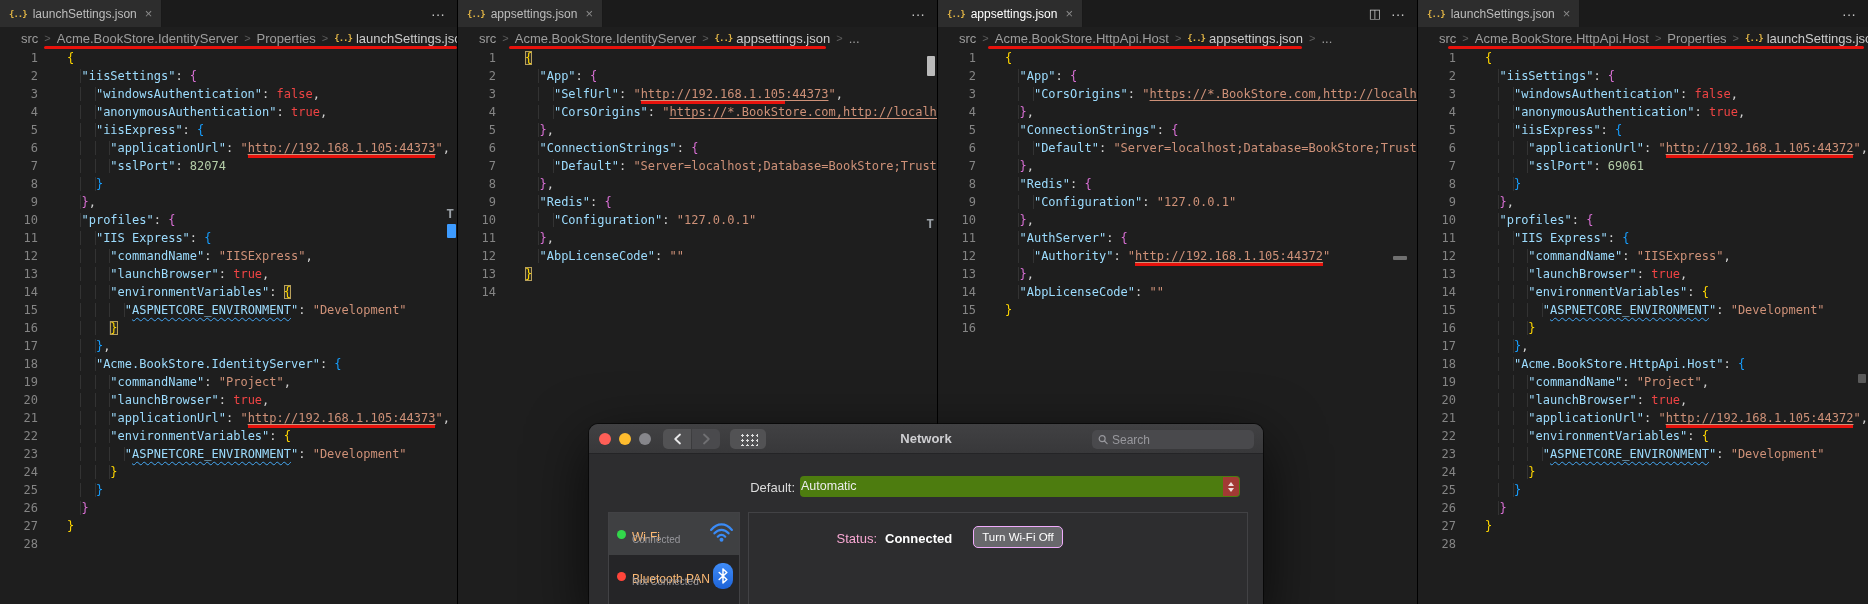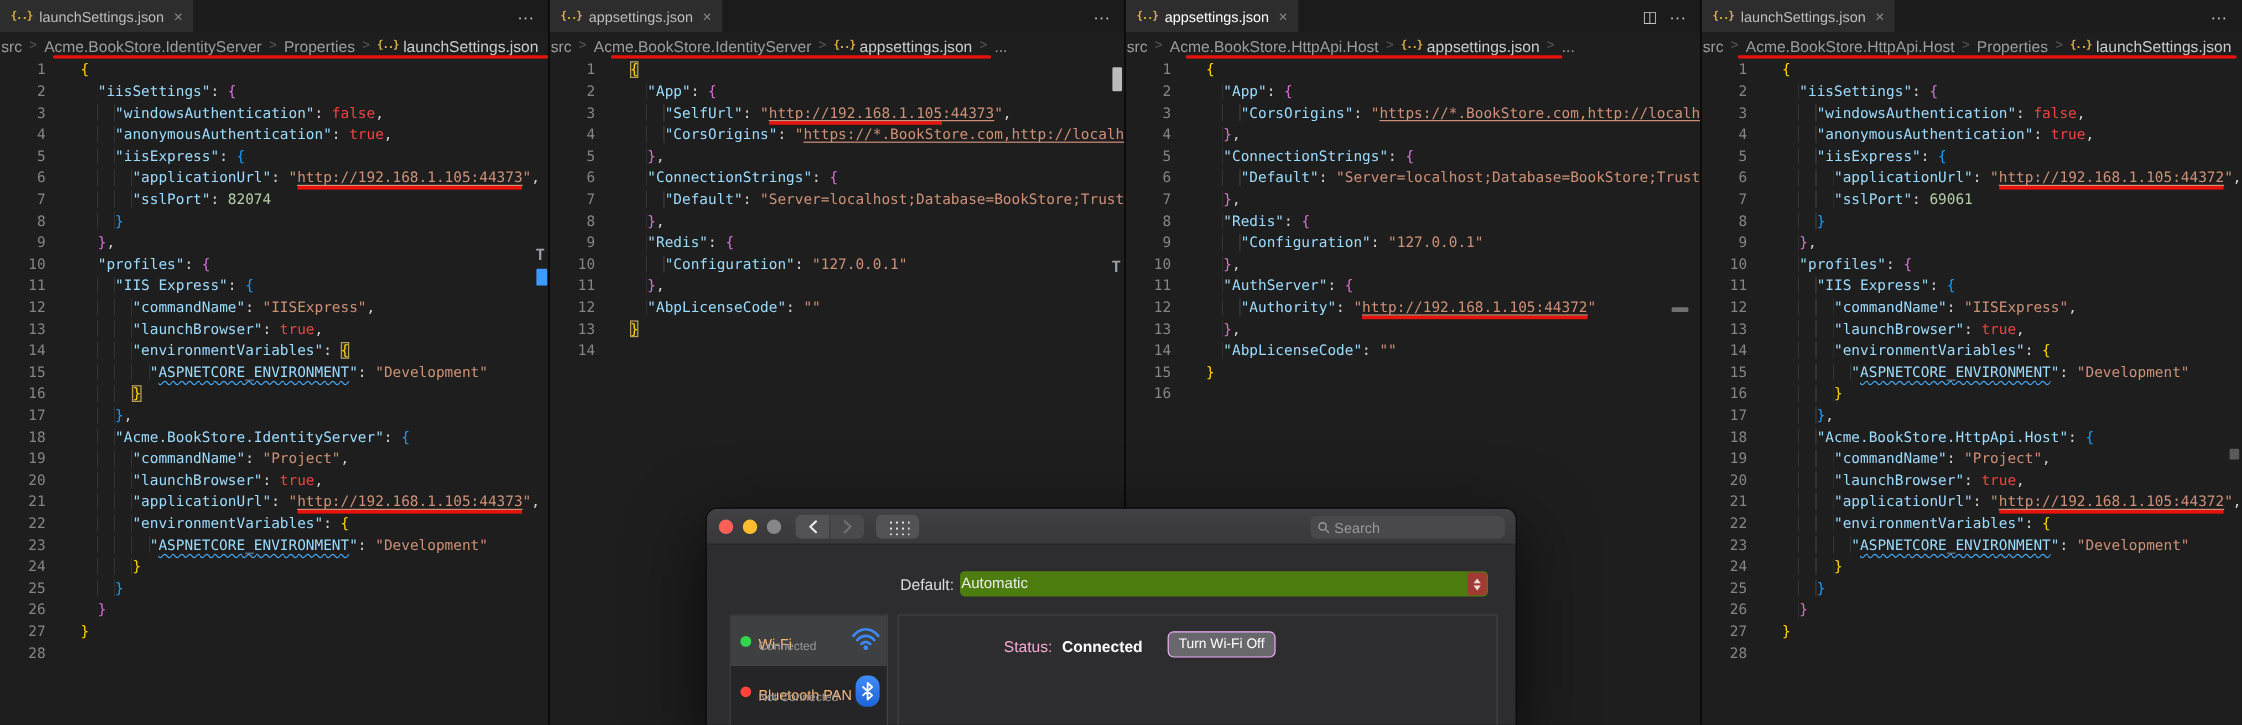--- a/index.html
+++ b/index.html
@@ -18,21 +18,21 @@
   .tab-label { font-size:12px; color:#bdbdbd; white-space:nowrap; }
   .tab.focused .tab-label { color:#ffffff; }
   .json-icon { color:#dfb345; font-family:"DejaVu Sans Mono", monospace; font-size:9px;
                font-weight:bold; letter-spacing:-1px; }
   .tab-close { color:#8a8a8a; font-size:13px; margin-left:2px; line-height:1; }
   .tab-actions { margin-left:auto; display:flex; align-items:center; gap:10px; padding-right:12px; }
   .act-icon { color:#c5c5c5; font-size:14px; line-height:1; cursor:pointer; }
   .act-split { font-size:13px; }
 
   .crumbs { position:absolute; left:0; right:0; top:27px; height:22px; background:#1e1e1e;
-            display:flex; align-items:center; padding-left:1px; font-size:13px; color:#9d9d9d;
+            display:flex; align-items:center; padding-left:21px; font-size:13px; color:#9d9d9d;
             white-space:nowrap; overflow:hidden; }
   .crumb { cursor:pointer; }
   .crumb.file { color:#cccccc; display:flex; align-items:center; gap:4px; }
   .crumb-sep { color:#5f5f5f; margin:0 6px; font-size:11px; }
   .crumb-underline { position:absolute; bottom:0px; height:3px; background:#e8120c; border-radius:2px; }
 
   .code { position:absolute; left:0; right:0; top:49px; bottom:0;
           font-family:"DejaVu Sans Mono", monospace; font-size:12px; }
   .line { display:flex; height:18px; line-height:18px; white-space:pre; }
   .ln { width:38px; text-align:right; color:#858585; flex:none; font-size:12px; }
@@ -346,20 +346,21 @@
         </span>
         <span class="navbtn fwd">
           <svg width="9" height="12" viewBox="0 0 9 12">
             <polyline points="2,1.5 6.8,6 2,10.5" fill="none" stroke="#707073" stroke-width="1.8" stroke-linecap="round" stroke-linejoin="round"></polyline>
           </svg>
         </span>
       </div>
       <span class="gridbtn">
         <span class="griddots"></span>
       </span>
+      <div class="win-title">Network</div>
       <div class="searchbox">
         <svg width="11" height="11" viewBox="0 0 12 12">
           <circle cx="5" cy="5" r="3.6" fill="none" stroke="#98989d" stroke-width="1.4"></circle>
           <line x1="7.8" y1="7.8" x2="11" y2="11" stroke="#98989d" stroke-width="1.4" stroke-linecap="round"></line>
         </svg>
         <input type="text" placeholder="Search" style="">
       </div>
     </div>
 
     <div class="loc-label">Default:</div>

